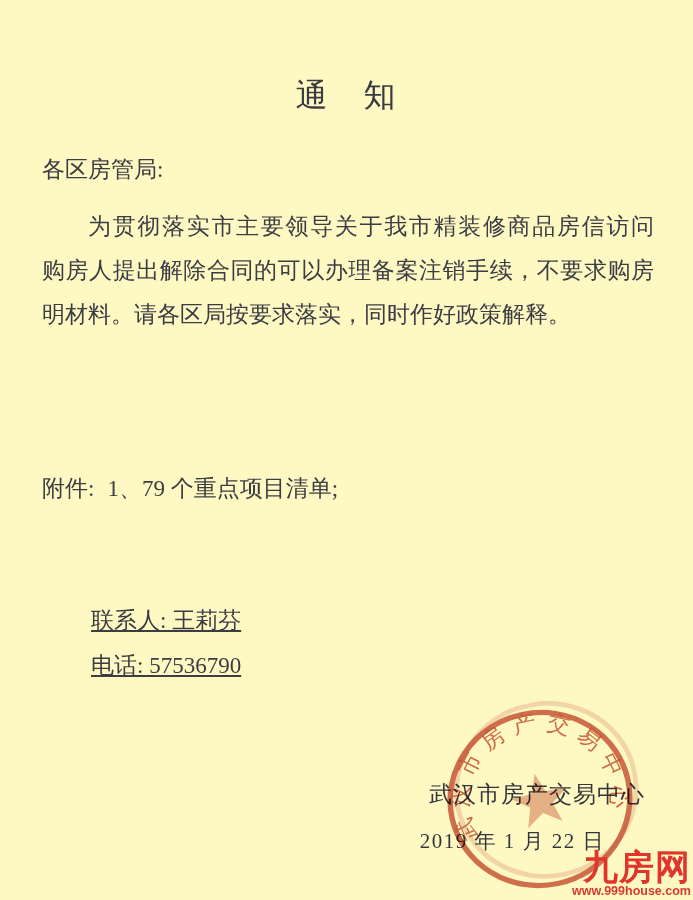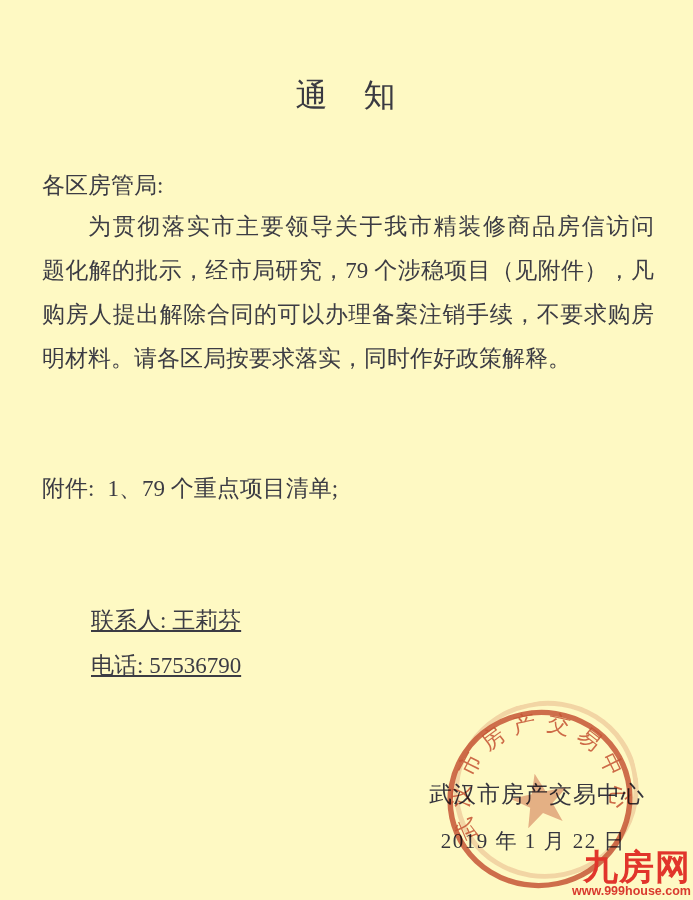--- a/index.html
+++ b/index.html
@@ -18,21 +18,21 @@
     top: 74px; left: 0;
     width: 100%;
     text-align: center;
     font-size: 32px;
     font-weight: 500;
     letter-spacing: 2px;
     color: #3a3a42;
   }
   .salutation {
     position: absolute;
-    left: 42px; top: 170px;
+    left: 42px; top: 154px;
     font-size: 23px;
     text-align: right;
   }
   .body-block {
     position: absolute;
     left: 42px; top: 205px;
     width: 612px;
     font-size: 23px;
   }
   .body-line {
@@ -63,21 +63,21 @@
   .sig-org {
     position: absolute;
     top: 779px; right: 48px;
     font-size: 23px;
     letter-spacing: 1px;
     color: #35353d;
     z-index: 2;
   }
   .sig-date {
     position: absolute;
-    top: 827px; right: 67px;
+    top: 827px; right: 88px;
     font-size: 21px;
     letter-spacing: 1.5px;
     color: #35353d;
     z-index: 2;
   }
   .seal {
     position: absolute;
     left: 440px; top: 703px;
     width: 200px; height: 192px;
     transform: rotate(-12deg);
@@ -111,21 +111,20 @@
 <body>
 
 <div class="page">
 
   <h1 class="doc-title">通　知</h1>
 
   <div class="salutation">各区房管局:</div>
 
   <div class="body-block">
     <span class="body-line fill indent">为贯彻落实市主要领导关于我市精装修商品房信访问</span>
-    <span class="body-line fill">题化解的批示，经市局研究，79 个涉稳项目（见附件），凡</span>
     <span class="body-line fill">购房人提出解除合同的可以办理备案注销手续，不要求购房</span>
     <span class="body-line">明材料。请各区局按要求落实，同时作好政策解释。</span>
   </div>
 
   <div class="attachments">
     <div class="att-line">
       <span class="att-label">附件:</span><span>1、79 个重点项目清单;</span>
     </div>
   </div>
 

